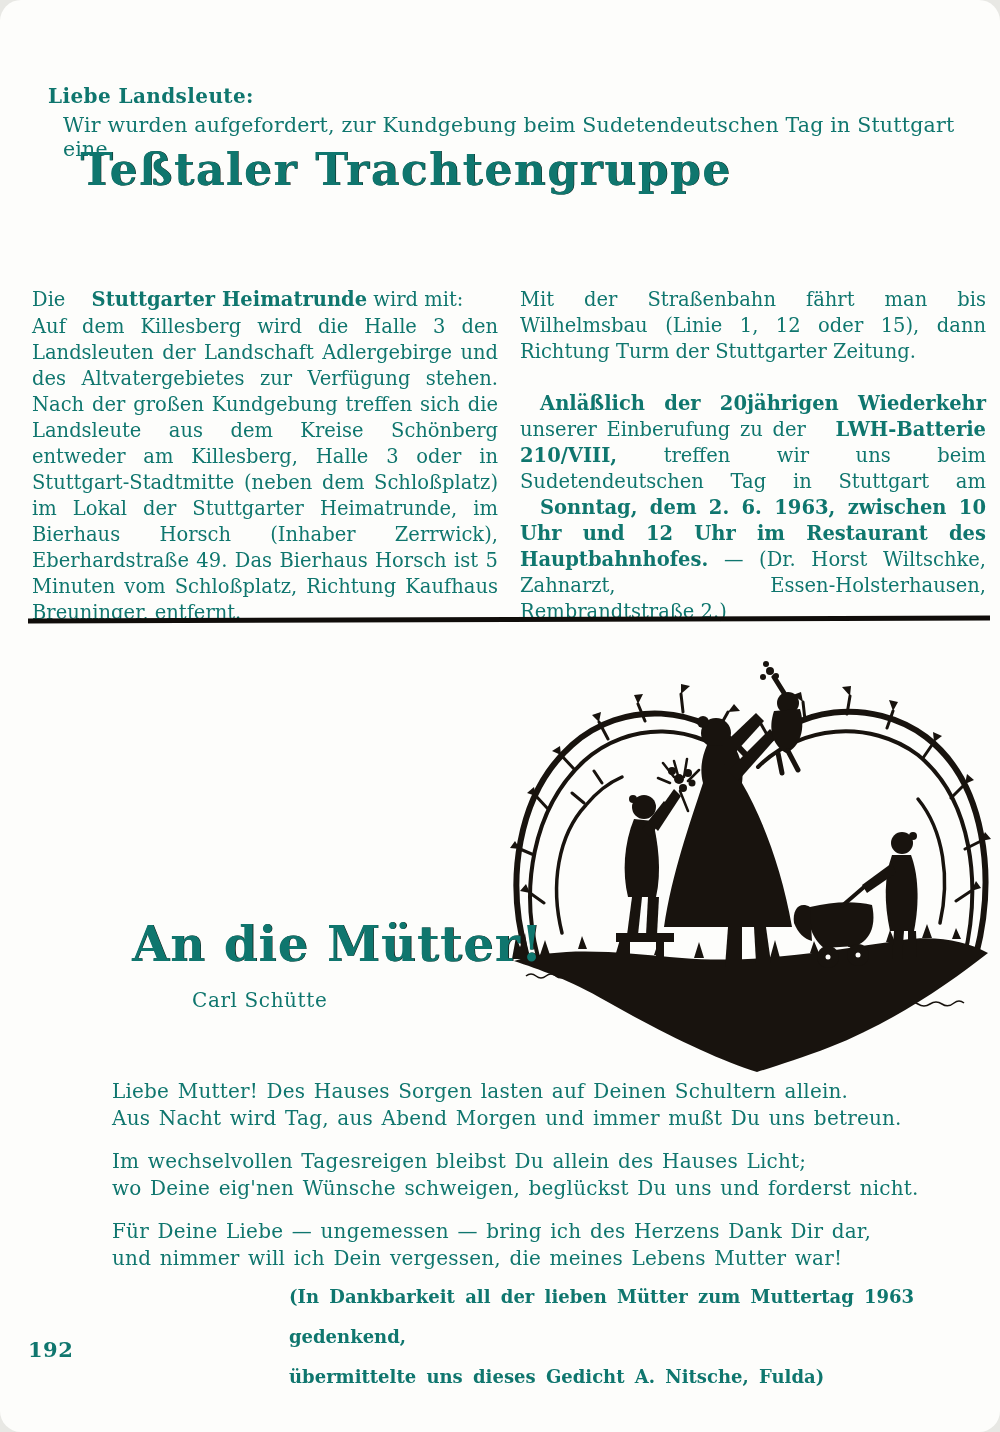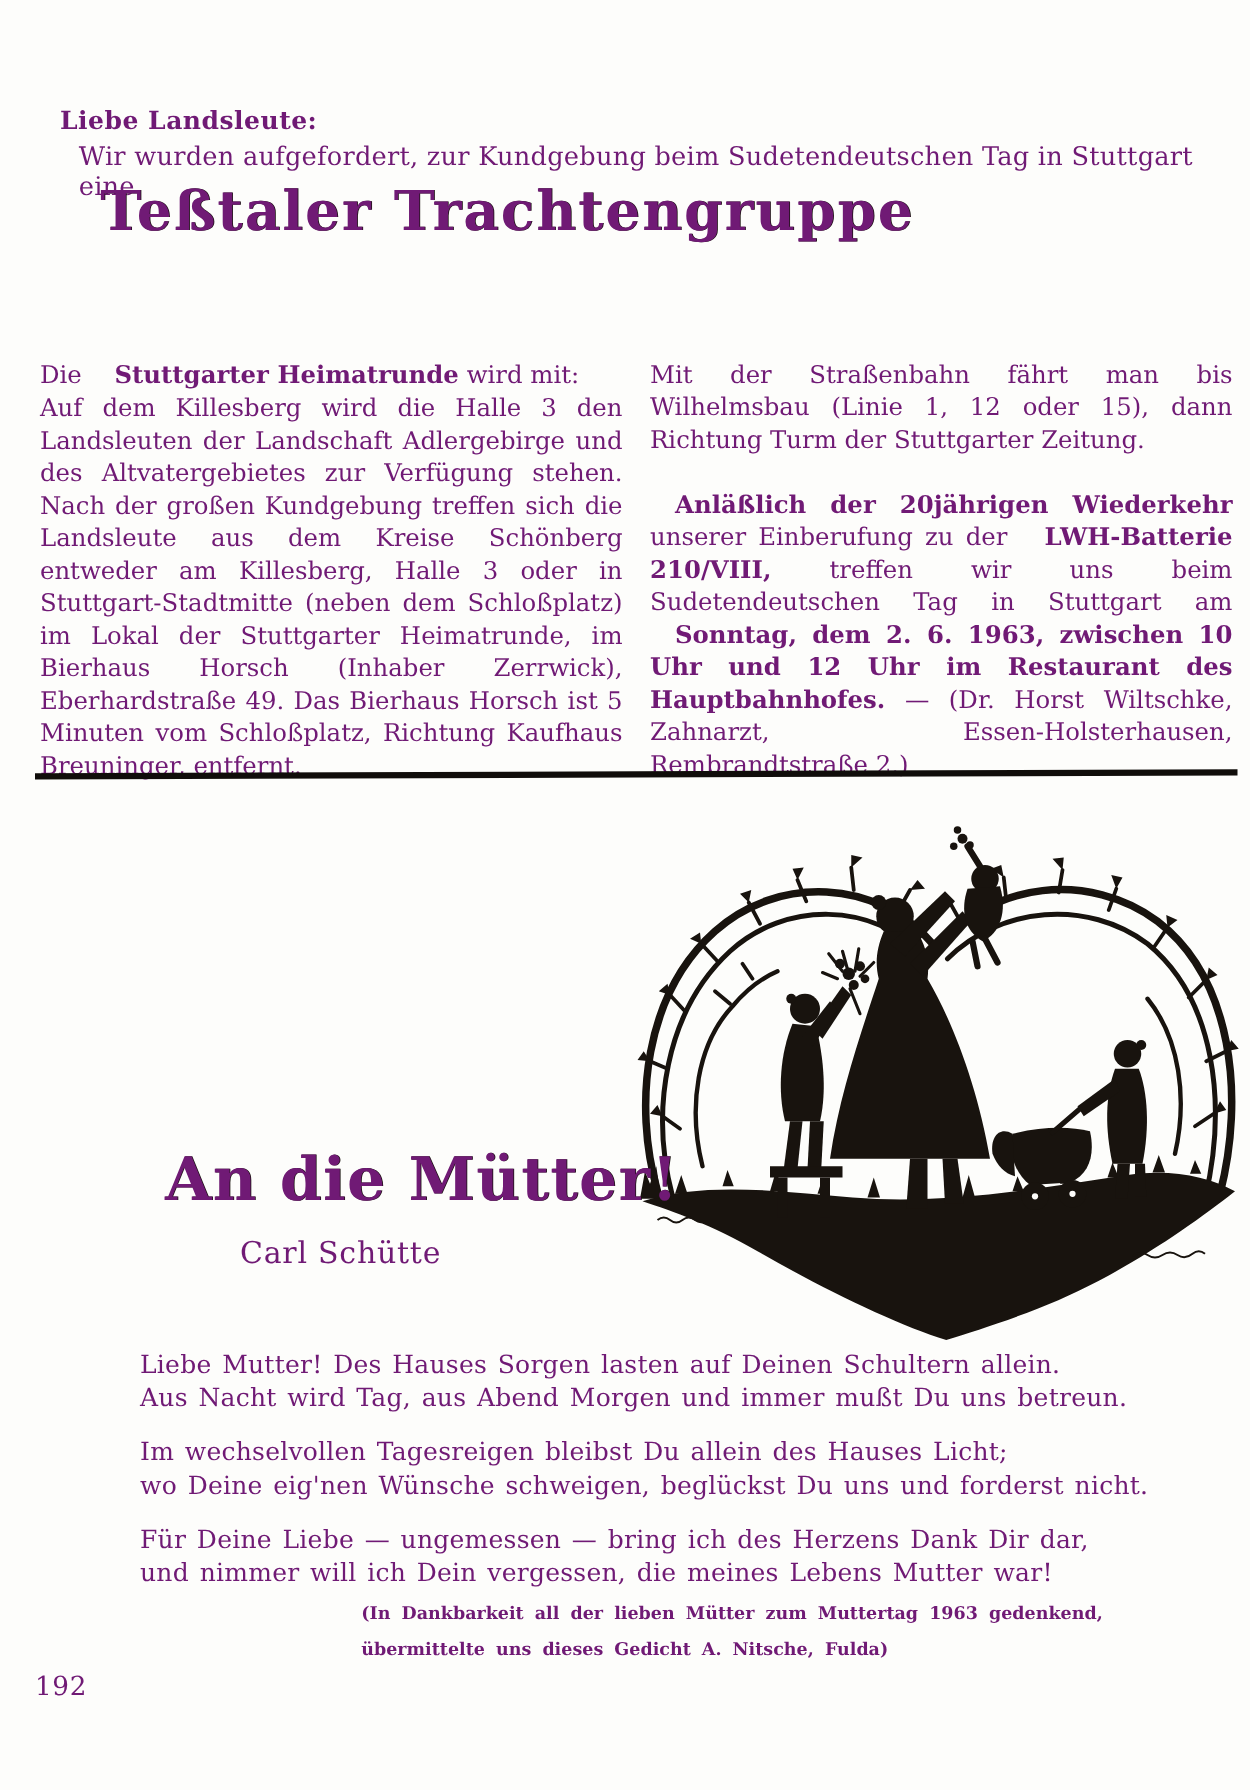--- a/index.html
+++ b/index.html
@@ -1,19 +1,20 @@
 <!DOCTYPE html>
 <html lang="de"><head>
 <meta charset="utf-8">
 <style>
   html,body{margin:0;padding:0;background:#e8e8e4;}
   .page{
     position:relative;width:1000px;height:1432px;margin:0 auto;
-    background:#fdfdfb;color:#701a75;overflow:hidden;
+    background:#fdfdfb;color:#0f766e;overflow:hidden;
     font-family:"DejaVu Serif","Liberation Serif",serif;
+    border-radius:21px;
   }
   .salutation{position:absolute;left:48px;top:84px;font-size:20px;font-weight:bold;letter-spacing:.4px;}
   .intro-line{position:absolute;left:48px;top:113px;width:912px;font-size:20.5px;letter-spacing:.2px;margin-left:15px;}
   .big-title{
     position:absolute;left:0;top:144px;width:812px;text-align:center;
     font-size:44px;font-weight:bold;letter-spacing:1.5px;
     text-shadow:0.6px 0 0 #18130e;
   }
   .outro{position:absolute;left:48px;top:203px;width:908px;font-size:20.5px;line-height:27px;}
   .outro-l2{display:flex;justify-content:space-between;}
@@ -29,28 +30,28 @@
 
   .divider{position:absolute;left:28px;top:617px;width:962px;height:5px;background:#100d0a;transform:rotate(-0.18deg);}
 
   .heart-art{position:absolute;left:504px;top:633px;width:494px;height:442px;}
 
   .muetter-title{
     position:absolute;left:104px;top:916px;font-size:48px;font-weight:bold;letter-spacing:1px;
     text-shadow:0.6px 0 0 #18130e;
     margin-left:28px;
   }
-  .author{position:absolute;left:192px;top:988px;font-size:24px;letter-spacing:.6px;}
+  .author{position:absolute;left:192px;top:988px;font-size:20px;letter-spacing:.6px;}
 
   .poem{position:absolute;left:112px;top:1078px;font-size:20px;line-height:26.5px;letter-spacing:.2px;word-spacing:2px;}
   .poem .stanza{margin:0 0 17px 0;}
 
-  .note{position:absolute;left:289px;top:1277px;font-size:14px;font-weight:bold;line-height:29px;word-spacing:4px;}
+  .note{position:absolute;left:289px;top:1277px;font-size:18px;font-weight:bold;line-height:40px;word-spacing:4px;}
 
-  .pagenum{position:absolute;left:28px;top:1337px;font-size:21px;font-weight:normal;letter-spacing:.5px;}
+  .pagenum{position:absolute;left:28px;top:1337px;font-size:21px;font-weight:bold;letter-spacing:.5px;}
 </style>
 </head>
 <body>
 
 <div class="page">
 
   <div class="salutation">Liebe Landsleute:</div>
   <div class="intro-line">Wir wurden aufgefordert, zur Kundgebung beim Sudetendeutschen Tag in Stuttgart eine</div>
   <div class="big-title">Teßtaler Trachtengruppe</div>
 

